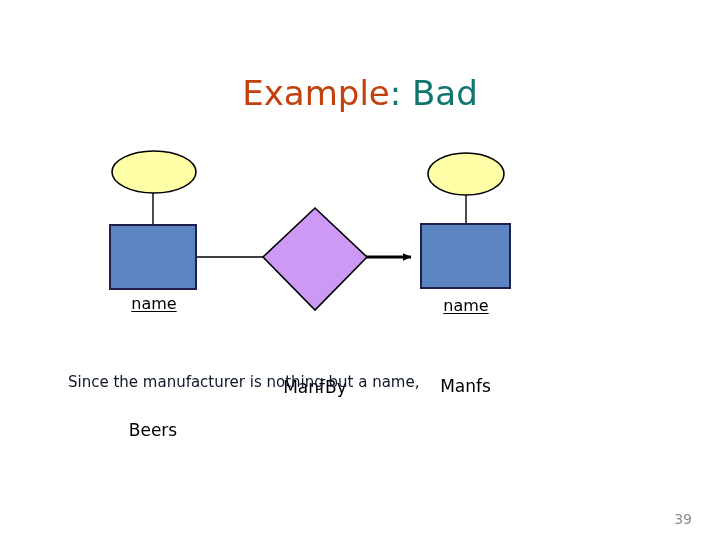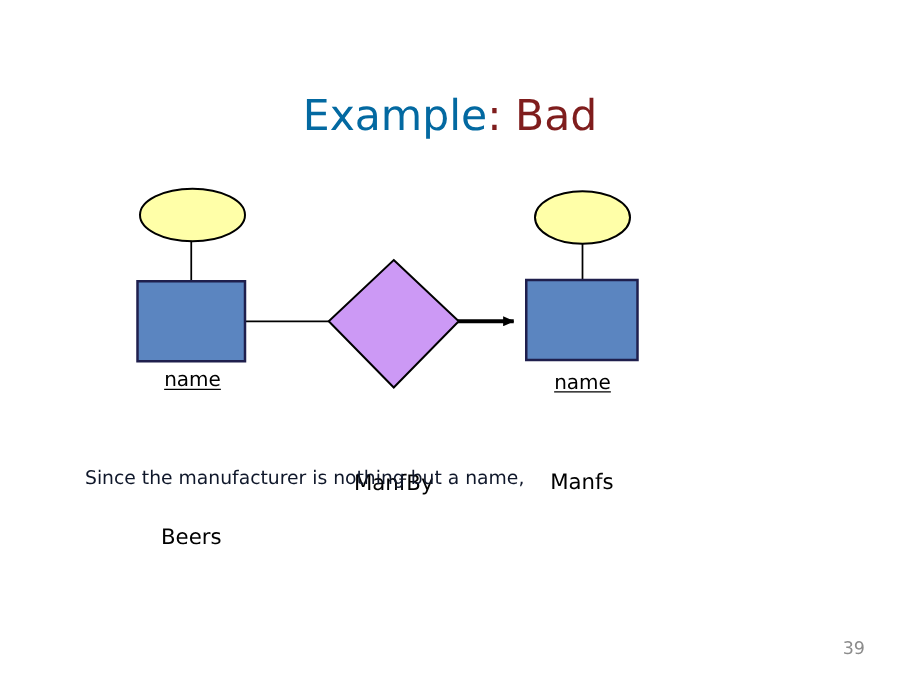--- a/index.html
+++ b/index.html
@@ -21,22 +21,22 @@
     left: 0;
     top: 50px;
     width: 720px;
     text-align: center;
     font-size: 34px;
     line-height: 40px;
     font-weight: 400;
     letter-spacing: 0px;
     white-space: nowrap;
   }
-  #slide-title .t-green { color: #0369a1; margin-top: 12px; }
-  #slide-title .t-black { color: #7f1d1d; }
+  #slide-title .t-green { color: #c2410c; margin-top: 12px; }
+  #slide-title .t-black { color: #0f766e; }
 
   
   #er-diagram {
     position: absolute;
     left: 0;
     top: 130;
     width: 708px;
     height: 210px;
   }
   #er-svg {

